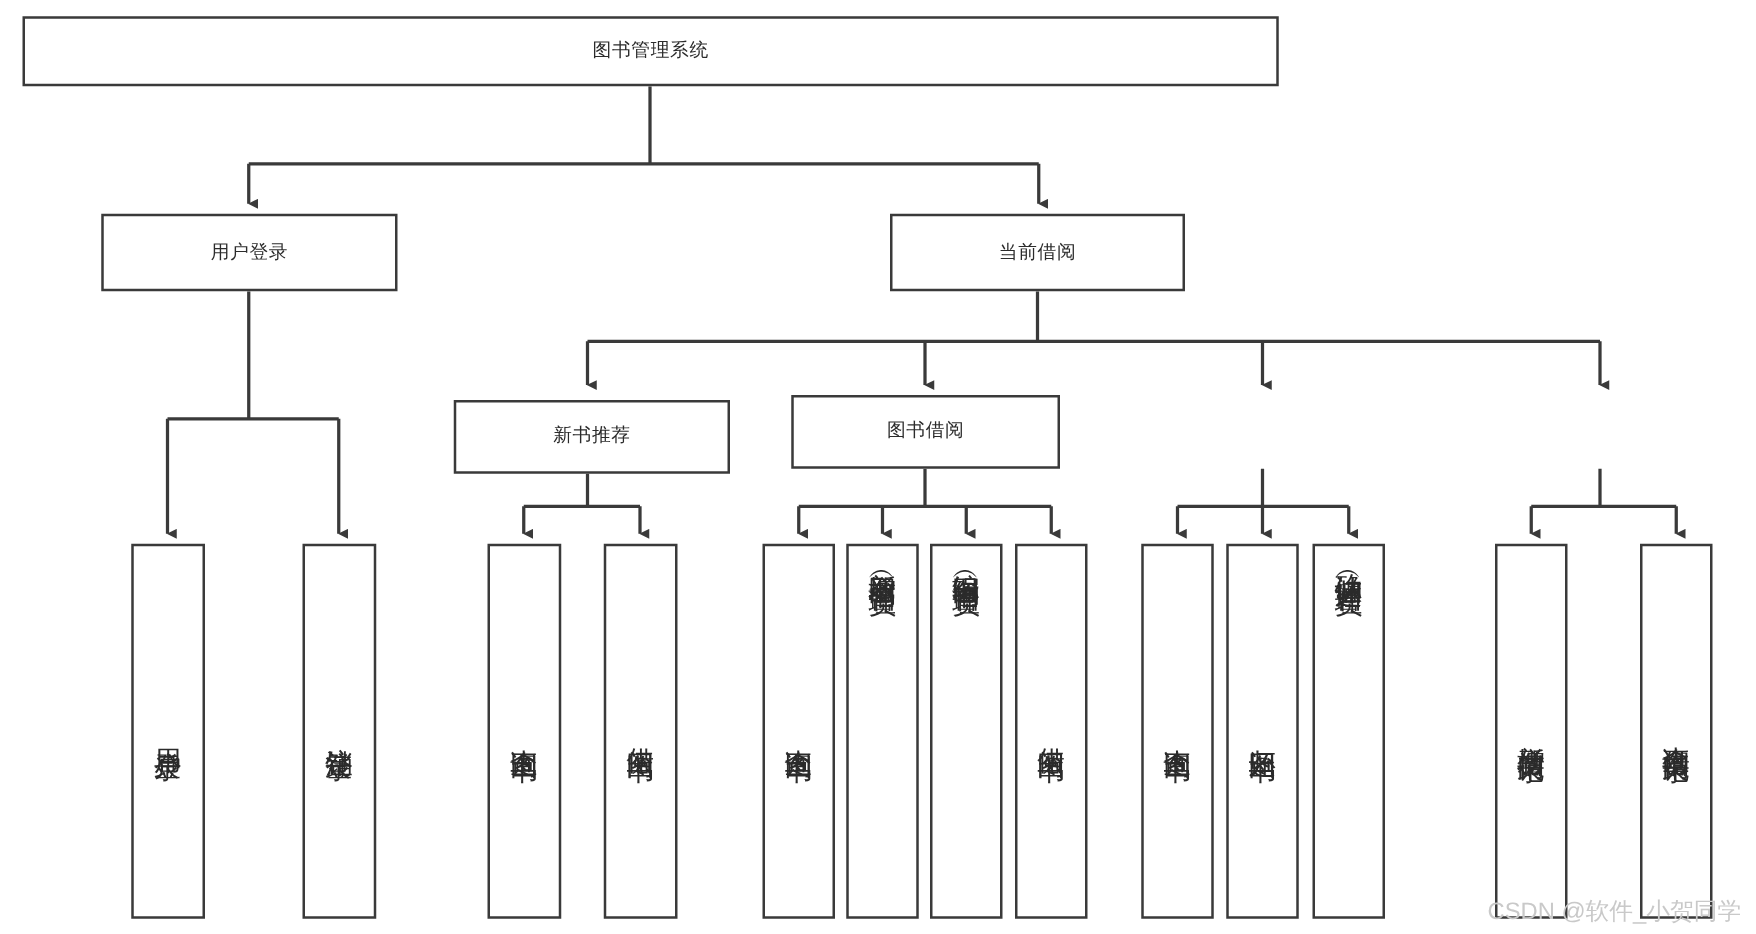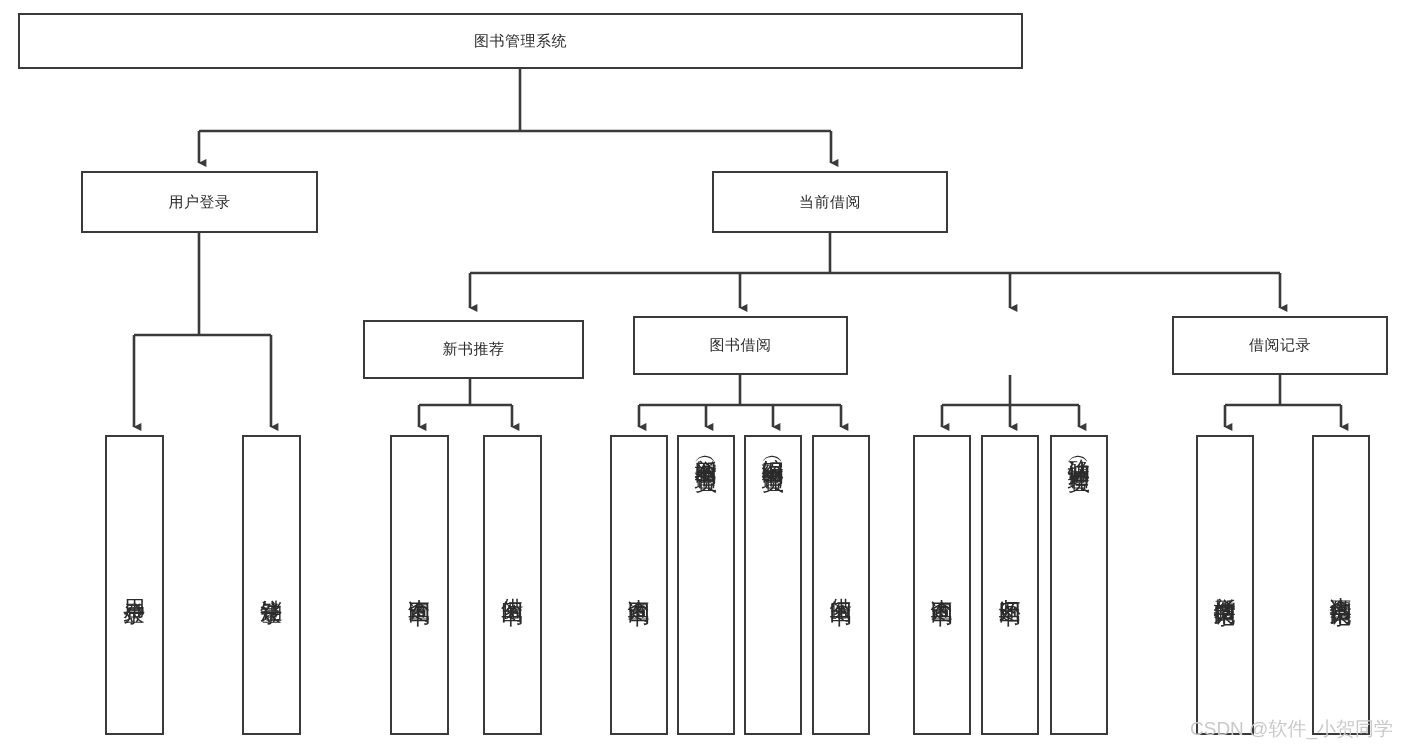--- a/index.html
+++ b/index.html
@@ -141,23 +141,20 @@
   <div class="node horiz" style="left:712px; top:171px; width:236px; height:62px;">
     <span class="node-label">当前借阅</span>
   </div>
 
   <div class="node horiz" style="left:363px; top:320px; width:221px; height:59px;">
     <span class="node-label">新书推荐</span>
   </div>
   <div class="node horiz" style="left:633px; top:316px; width:215px; height:59px;">
     <span class="node-label">图书借阅</span>
   </div>
-  <div class="node horiz" style="left:1172px; top:316px; width:216px; height:59px;">
-    <span class="node-label">借阅记录</span>
-  </div>
 
   <div class="node vert" style="left:105px; top:435px; width:59px; height:300px;">
     <span class="node-label">用户登录</span>
   </div>
   <div class="node vert" style="left:242px; top:435px; width:59px; height:300px;">
     <span class="node-label">注销登录</span>
   </div>
 
   <div class="node vert" style="left:390px; top:435px; width:59px; height:300px;">
     <span class="node-label">查询图书</span>

